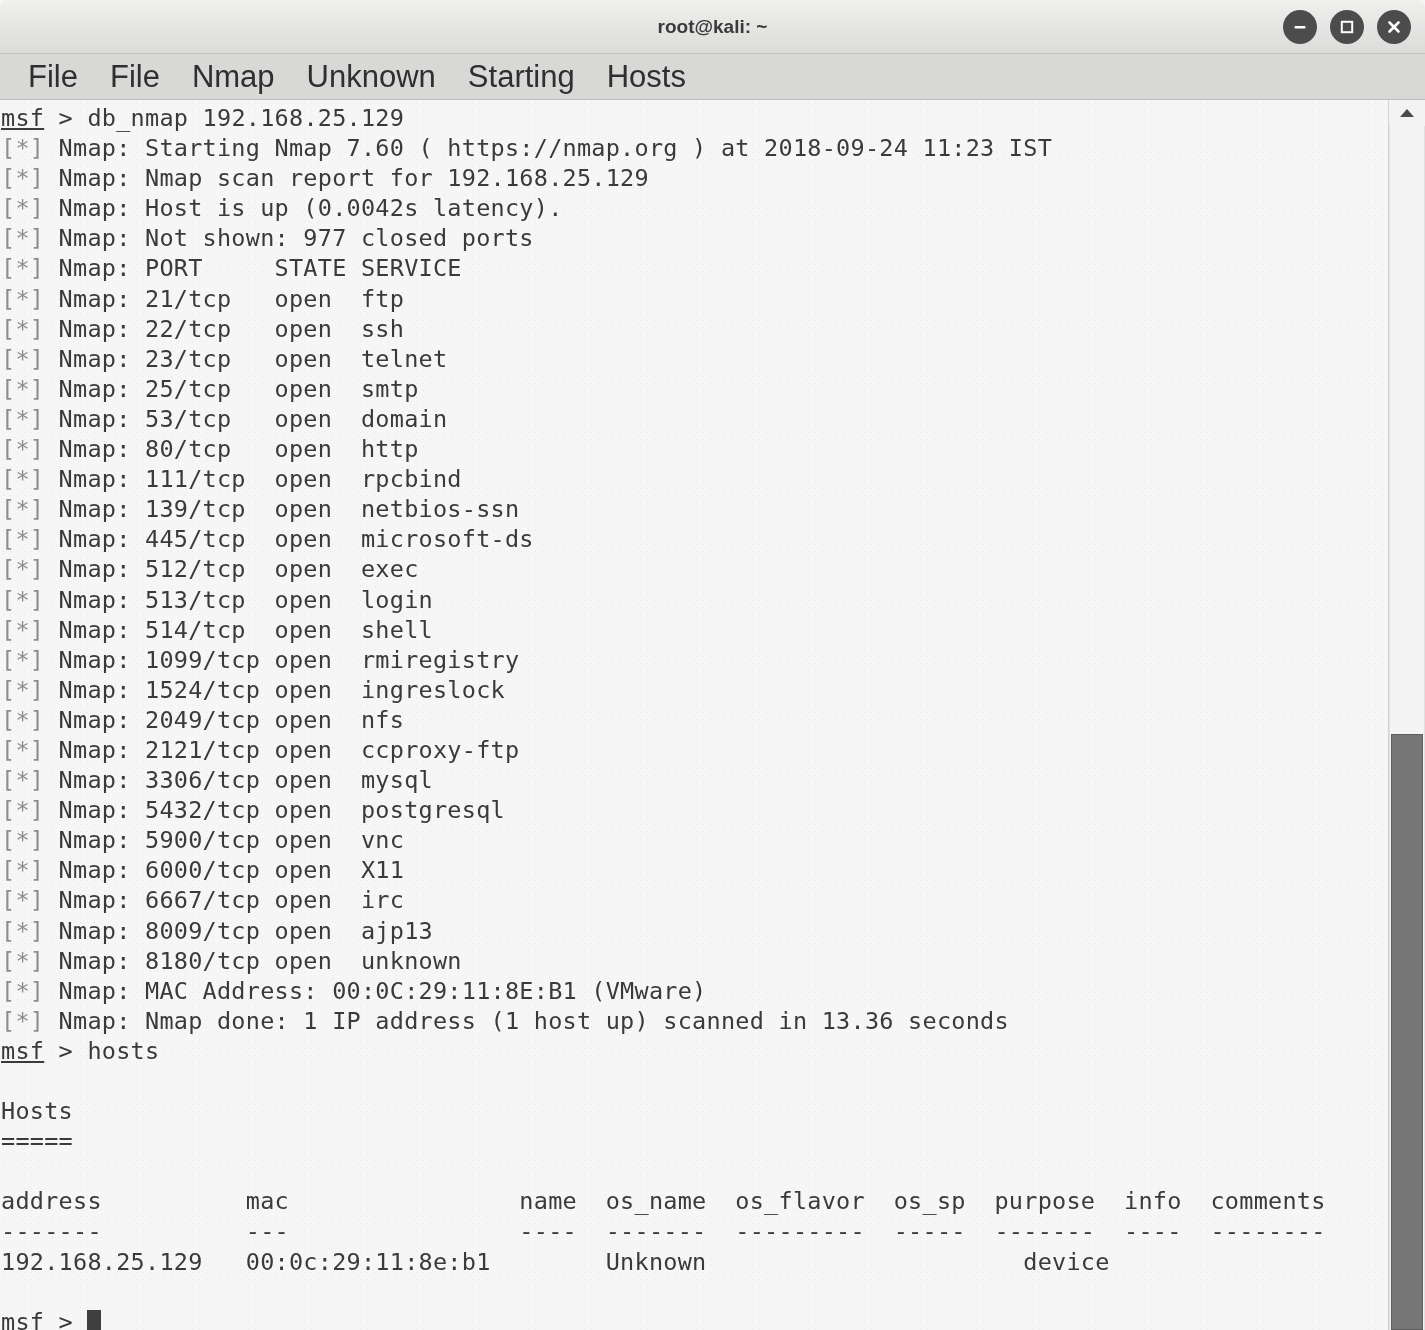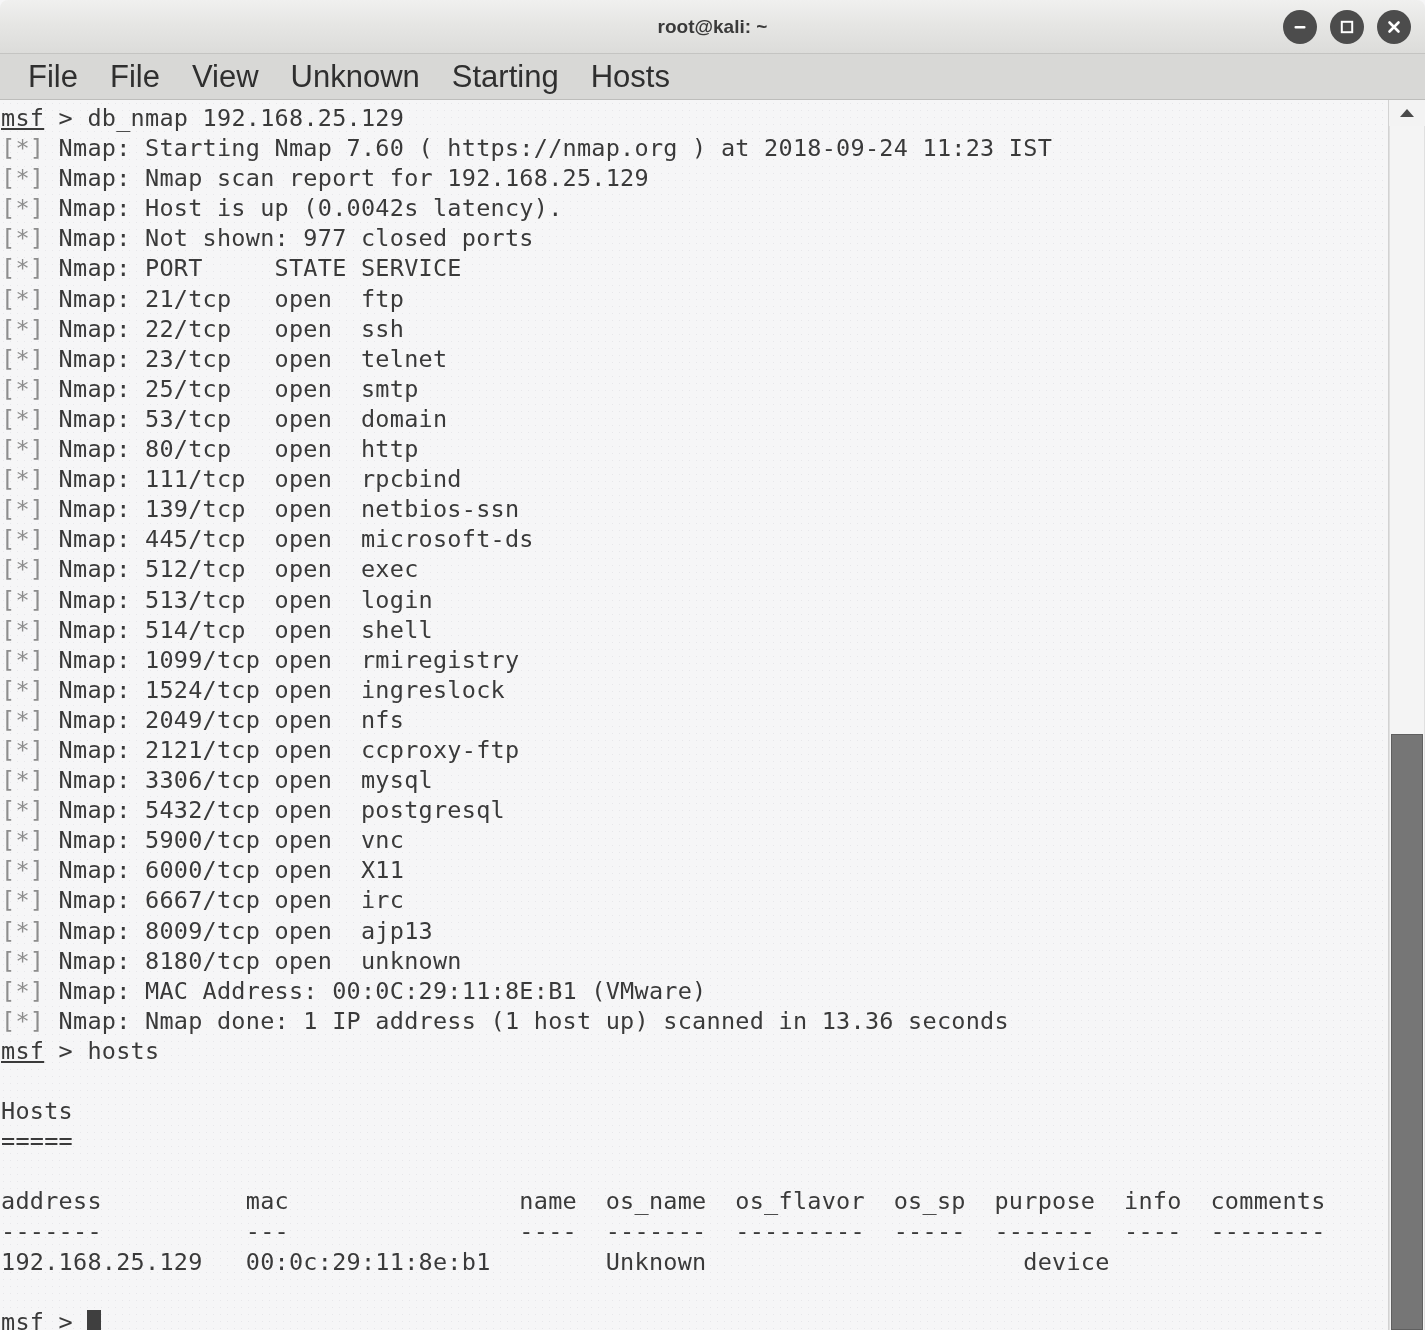--- a/index.html
+++ b/index.html
@@ -186,21 +186,21 @@
         <svg width="18" height="18" viewBox="0 0 18 18">
           <path d="M4.5 4.5 L13.5 13.5 M13.5 4.5 L4.5 13.5" stroke="#ffffff" stroke-width="2.6" stroke-linecap="round"></path>
         </svg>
       </div>
     </div>
   </div>
 
   <div class="menubar">
     <div class="menu-item">File</div>
     <div class="menu-item">File</div>
-    <div class="menu-item">View</div>
+    <div class="menu-item">Nmap</div>
     <div class="menu-item">Unknown</div>
     <div class="menu-item">Starting</div>
     <div class="menu-item">Hosts</div>
   </div>
 
   <div class="term-area">
 
     <div class="term-screen">
       <div class="term-lines" id="term-lines"><div class="tline"><span class="ul">msf</span><span> &gt; </span><span>db_nmap 192.168.25.129</span></div><div class="tline"><span class="dim">[*] </span><span>Nmap: Starting Nmap 7.60 ( https://nmap.org ) at 2018-09-24 11:23 IST</span></div><div class="tline"><span class="dim">[*] </span><span>Nmap: Nmap scan report for 192.168.25.129</span></div><div class="tline"><span class="dim">[*] </span><span>Nmap: Host is up (0.0042s latency).</span></div><div class="tline"><span class="dim">[*] </span><span>Nmap: Not shown: 977 closed ports</span></div><div class="tline"><span class="dim">[*] </span><span>Nmap: PORT     STATE SERVICE</span></div><div class="tline"><span class="dim">[*] </span><span>Nmap: 21/tcp   open  ftp</span></div><div class="tline"><span class="dim">[*] </span><span>Nmap: 22/tcp   open  ssh</span></div><div class="tline"><span class="dim">[*] </span><span>Nmap: 23/tcp   open  telnet</span></div><div class="tline"><span class="dim">[*] </span><span>Nmap: 25/tcp   open  smtp</span></div><div class="tline"><span class="dim">[*] </span><span>Nmap: 53/tcp   open  domain</span></div><div class="tline"><span class="dim">[*] </span><span>Nmap: 80/tcp   open  http</span></div><div class="tline"><span class="dim">[*] </span><span>Nmap: 111/tcp  open  rpcbind</span></div><div class="tline"><span class="dim">[*] </span><span>Nmap: 139/tcp  open  netbios-ssn</span></div><div class="tline"><span class="dim">[*] </span><span>Nmap: 445/tcp  open  microsoft-ds</span></div><div class="tline"><span class="dim">[*] </span><span>Nmap: 512/tcp  open  exec</span></div><div class="tline"><span class="dim">[*] </span><span>Nmap: 513/tcp  open  login</span></div><div class="tline"><span class="dim">[*] </span><span>Nmap: 514/tcp  open  shell</span></div><div class="tline"><span class="dim">[*] </span><span>Nmap: 1099/tcp open  rmiregistry</span></div><div class="tline"><span class="dim">[*] </span><span>Nmap: 1524/tcp open  ingreslock</span></div><div class="tline"><span class="dim">[*] </span><span>Nmap: 2049/tcp open  nfs</span></div><div class="tline"><span class="dim">[*] </span><span>Nmap: 2121/tcp open  ccproxy-ftp</span></div><div class="tline"><span class="dim">[*] </span><span>Nmap: 3306/tcp open  mysql</span></div><div class="tline"><span class="dim">[*] </span><span>Nmap: 5432/tcp open  postgresql</span></div><div class="tline"><span class="dim">[*] </span><span>Nmap: 5900/tcp open  vnc</span></div><div class="tline"><span class="dim">[*] </span><span>Nmap: 6000/tcp open  X11</span></div><div class="tline"><span class="dim">[*] </span><span>Nmap: 6667/tcp open  irc</span></div><div class="tline"><span class="dim">[*] </span><span>Nmap: 8009/tcp open  ajp13</span></div><div class="tline"><span class="dim">[*] </span><span>Nmap: 8180/tcp open  unknown</span></div><div class="tline"><span class="dim">[*] </span><span>Nmap: MAC Address: 00:0C:29:11:8E:B1 (VMware)</span></div><div class="tline"><span class="dim">[*] </span><span>Nmap: Nmap done: 1 IP address (1 host up) scanned in 13.36 seconds</span></div><div class="tline"><span class="ul">msf</span><span> &gt; </span><span>hosts</span></div><div class="tline"></div><div class="tline">Hosts</div><div class="tline">=====</div><div class="tline"></div><div class="tline">address          mac                name  os_name  os_flavor  os_sp  purpose  info  comments</div><div class="tline">-------          ---                ----  -------  ---------  -----  -------  ----  --------</div><div class="tline">192.168.25.129   00:0c:29:11:8e:b1        Unknown                      device</div><div class="tline"></div><div class="tline"><span class="ul">msf</span><span> &gt; </span><span></span><span class="cursor"></span></div></div>
     </div>

